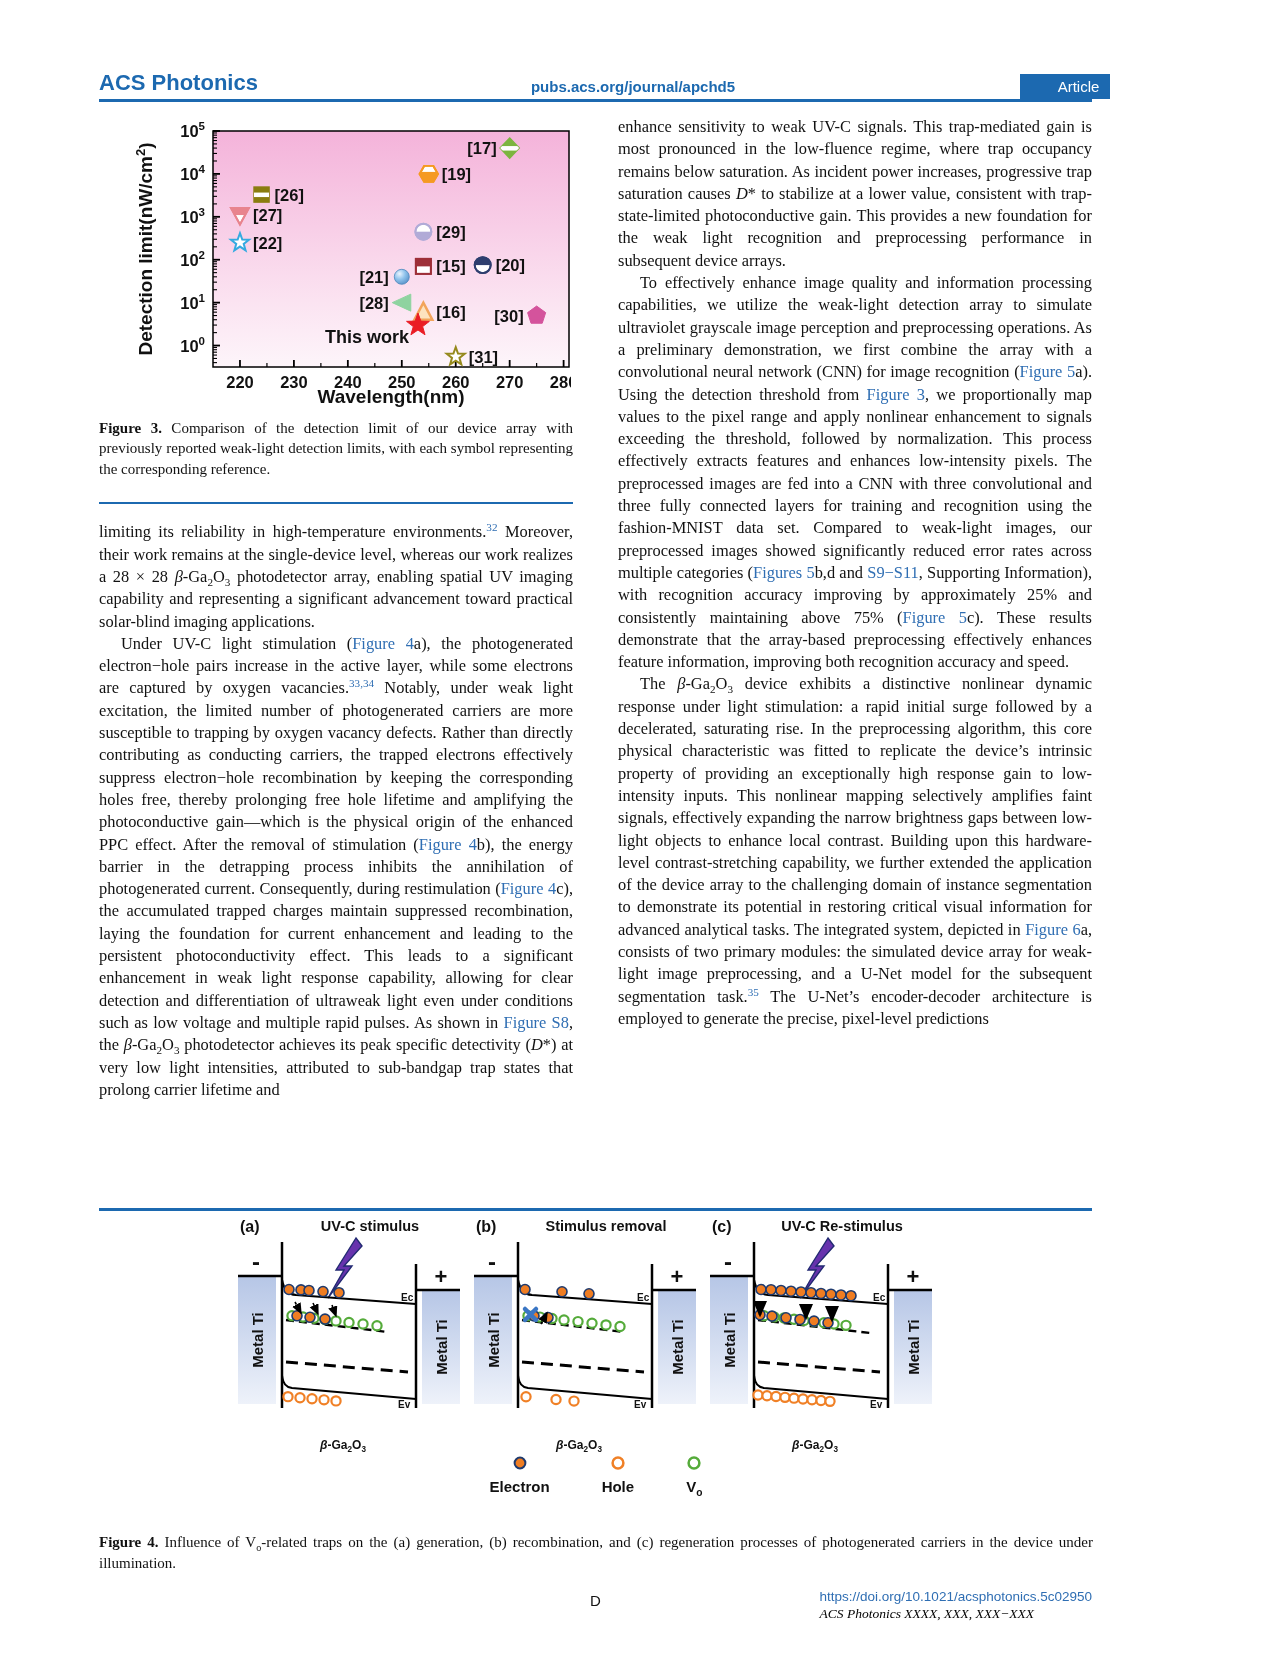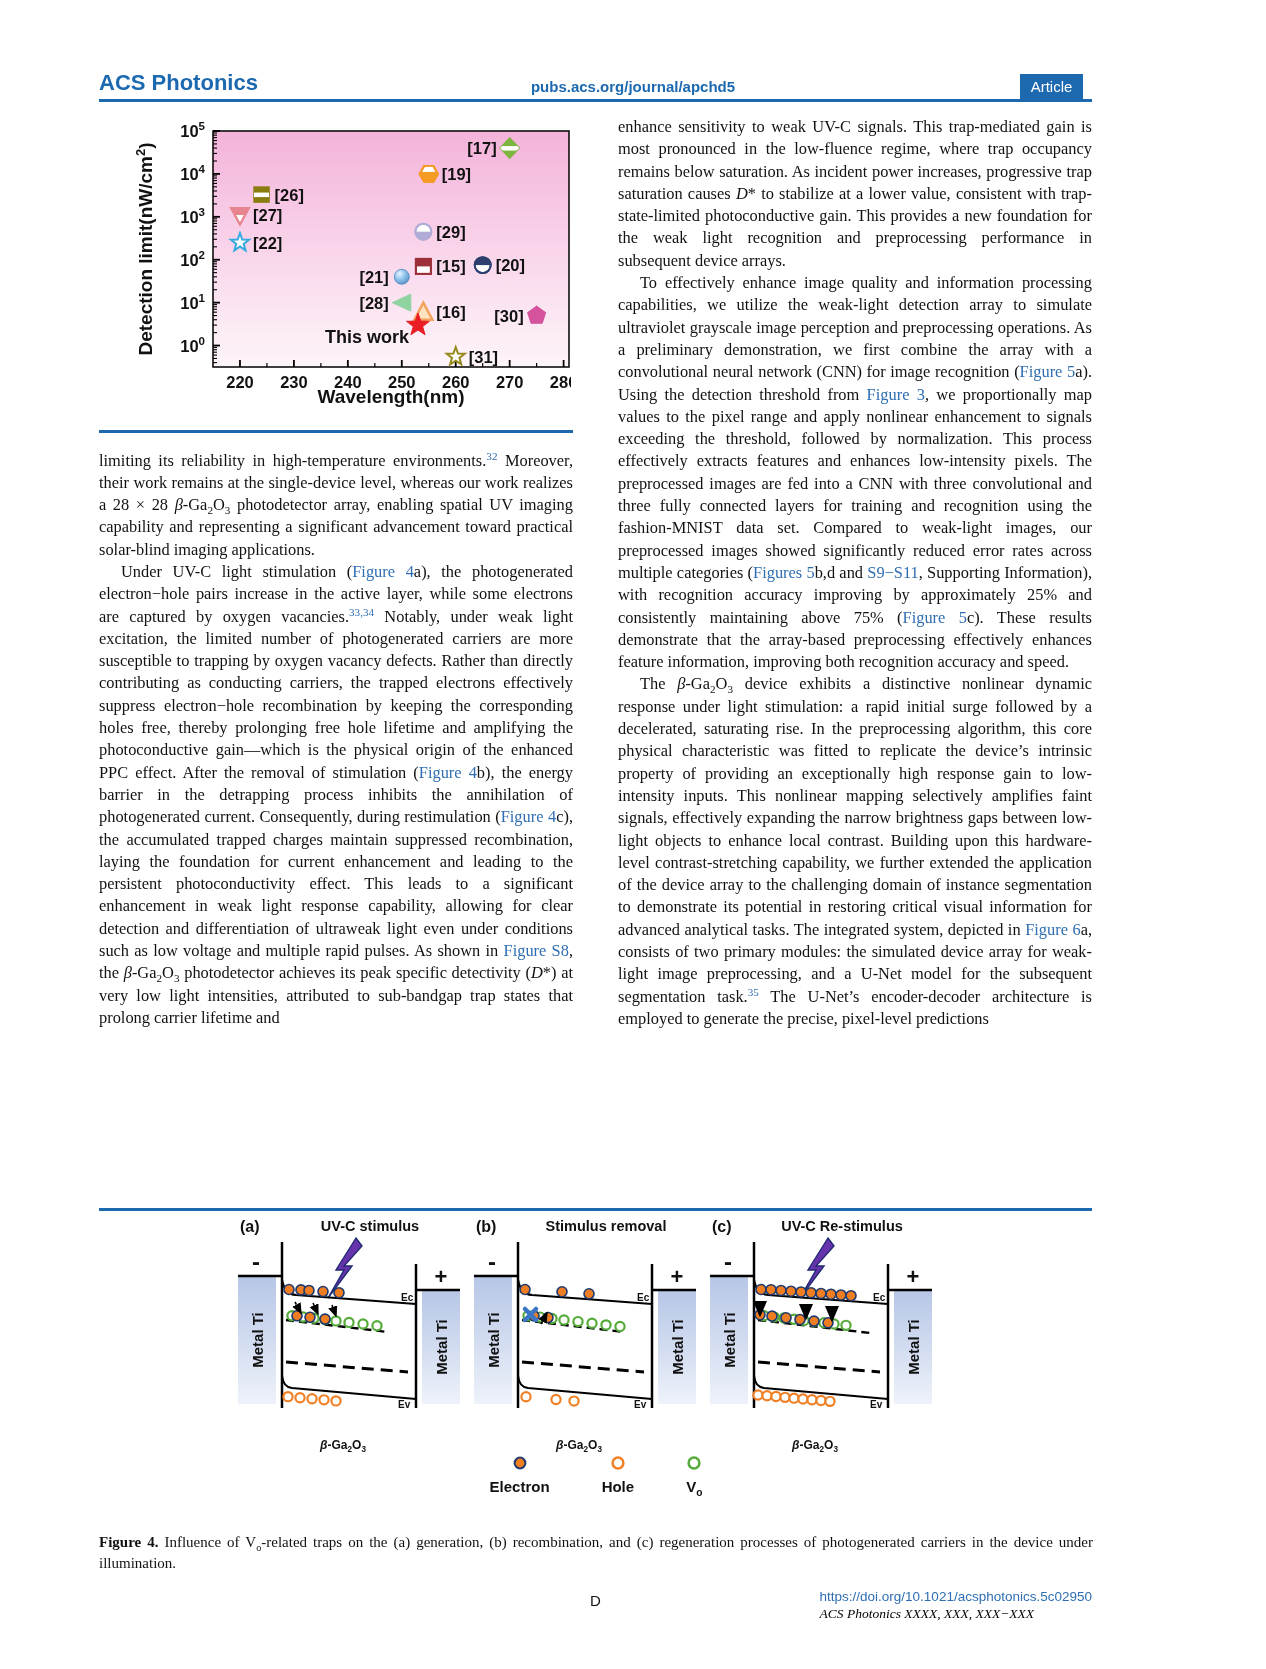--- a/index.html
+++ b/index.html
@@ -6,21 +6,21 @@
   body{
     width:1266px;height:1669px;position:relative;background:#ffffff;
     font-family:"Liberation Serif",serif;color:#111;overflow:hidden;
   }
   
   .hdr-journal{position:absolute;left:99px;top:70px;font-family:"Liberation Sans",sans-serif;
     font-weight:bold;font-size:22px;color:#1c69b0;}
   .hdr-url{position:absolute;left:0;right:0;top:78px;text-align:center;
     font-family:"Liberation Sans",sans-serif;font-weight:bold;font-size:15px;color:#1c69b0;}
   .hdr-badge{position:absolute;left:1020px;top:74px;width:63px;height:25px;background:#1c69b0;
-    color:#fff;font-family:"Liberation Sans",sans-serif;font-size:15px;line-height:25px;text-align:center;}
+    color:#fff;font-family:"Liberation Sans",sans-serif;font-size:15px;line-height:25px;text-align:center;padding-left:27px;}
   .hdr-rule{position:absolute;left:99px;top:99px;width:993px;height:3px;background:#1c69b0;}
   
   .col{position:absolute;width:474px;font-size:16.4px;line-height:22.3px;text-align:justify;}
   .col-left{left:99px;top:115px;}
   .col-right{left:618px;top:116px;}
   .col p{margin:0;}
   .col p.indent{text-indent:22px;}
   .seg-link{color:#2f6eb3;}
   .seg-sup{vertical-align:super;font-size:68%;line-height:0;}
   .seg-sub{vertical-align:sub;font-size:68%;line-height:0;}
@@ -242,20 +242,21 @@
         <g>
           <polygon points="282.969696969697,198.07261525202904 285.84984470593014,206.10843197959178 294.38237516523884,206.36441131952967 287.62987389954327,211.58679852446627 290.02311999720666,219.7808191845284 282.969696969697,214.97261525202904 275.91627394218733,219.7808191845284 278.3095200398507,211.58679852446627 271.55701877415515,206.36441131952967 280.08954923346386,206.10843197959178" fill="#ea1c24" stroke="#ea1c24"></polygon>
           <text font-size="18" x="273.969696969697" y="228.07261525202904" text-anchor="end">This work</text>
         </g>
         <g>
           <polygon points="320.72727272727275,232.1862555053379 323.01963521121337,238.5310892272756 329.7623096320767,238.7505940587759 324.43639314082384,242.8914217834002 326.31123262405123,249.3719169518999 320.72727272727275,245.5862555053379 315.14331283049427,249.3719169518999 317.01815231372166,242.8914217834002 311.6922358224688,238.7505940587759 318.4349102433321,238.5310892272756" fill="#fff" stroke="#95891c" stroke-width="2"></polygon>
           <text font-size="16.5" x="333.72727272727275" y="247.6862555053379">[31]</text>
         </g>
       </g>
     </svg>
+  <div class="fig-caption"><span class="seg-b">Figure 3.</span><span> Comparison of the detection limit of our device array with previously reported weak-light detection limits, with each symbol representing the corresponding reference.</span></div>
   <div class="fig3-rule"></div>
   <div id="left-text">
       <p><span>limiting its reliability in high-temperature environments.</span><span class="seg-sup seg-link">32</span><span> Moreover, their work remains at the single-device level, whereas our work realizes a 28 × 28 </span><span class="seg-i">β</span><span>-Ga</span><span class="seg-sub">2</span><span>O</span><span class="seg-sub">3</span><span> photodetector array, enabling spatial UV imaging capability and representing a significant advancement toward practical solar-blind imaging applications.</span></p>
       <p class="indent"><span>Under UV-C light stimulation (</span><span class="seg-link">Figure 4</span><span>a), the photogenerated electron−hole pairs increase in the active layer, while some electrons are captured by oxygen vacancies.</span><span class="seg-sup seg-link">33,34</span><span> Notably, under weak light excitation, the limited number of photogenerated carriers are more susceptible to trapping by oxygen vacancy defects. Rather than directly contributing as conducting carriers, the trapped electrons effectively suppress electron−hole recombination by keeping the corresponding holes free, thereby prolonging free hole lifetime and amplifying the photoconductive gain—which is the physical origin of the enhanced PPC effect. After the removal of stimulation (</span><span class="seg-link">Figure 4</span><span>b), the energy barrier in the detrapping process inhibits the annihilation of photogenerated current. Consequently, during restimulation (</span><span class="seg-link">Figure 4</span><span>c), the accumulated trapped charges maintain suppressed recombination, laying the foundation for current enhancement and leading to the persistent photoconductivity effect. This leads to a significant enhancement in weak light response capability, allowing for clear detection and differentiation of ultraweak light even under conditions such as low voltage and multiple rapid pulses. As shown in </span><span class="seg-link">Figure S8</span><span>, the </span><span class="seg-i">β</span><span>-Ga</span><span class="seg-sub">2</span><span>O</span><span class="seg-sub">3</span><span> photodetector achieves its peak specific detectivity (</span><span class="seg-i">D</span><span>*) at very low light intensities, attributed to sub-bandgap trap states that prolong carrier lifetime and</span></p>
     </div>
 </div>
 
 <div class="col col-right">
   <div id="right-text">
       <p><span>enhance sensitivity to weak UV-C signals. This trap-mediated gain is most pronounced in the low-fluence regime, where trap occupancy remains below saturation. As incident power increases, progressive trap saturation causes </span><span class="seg-i">D</span><span>* to stabilize at a lower value, consistent with trap-state-limited photoconductive gain. This provides a new foundation for the weak light recognition and preprocessing performance in subsequent device arrays.</span></p>

